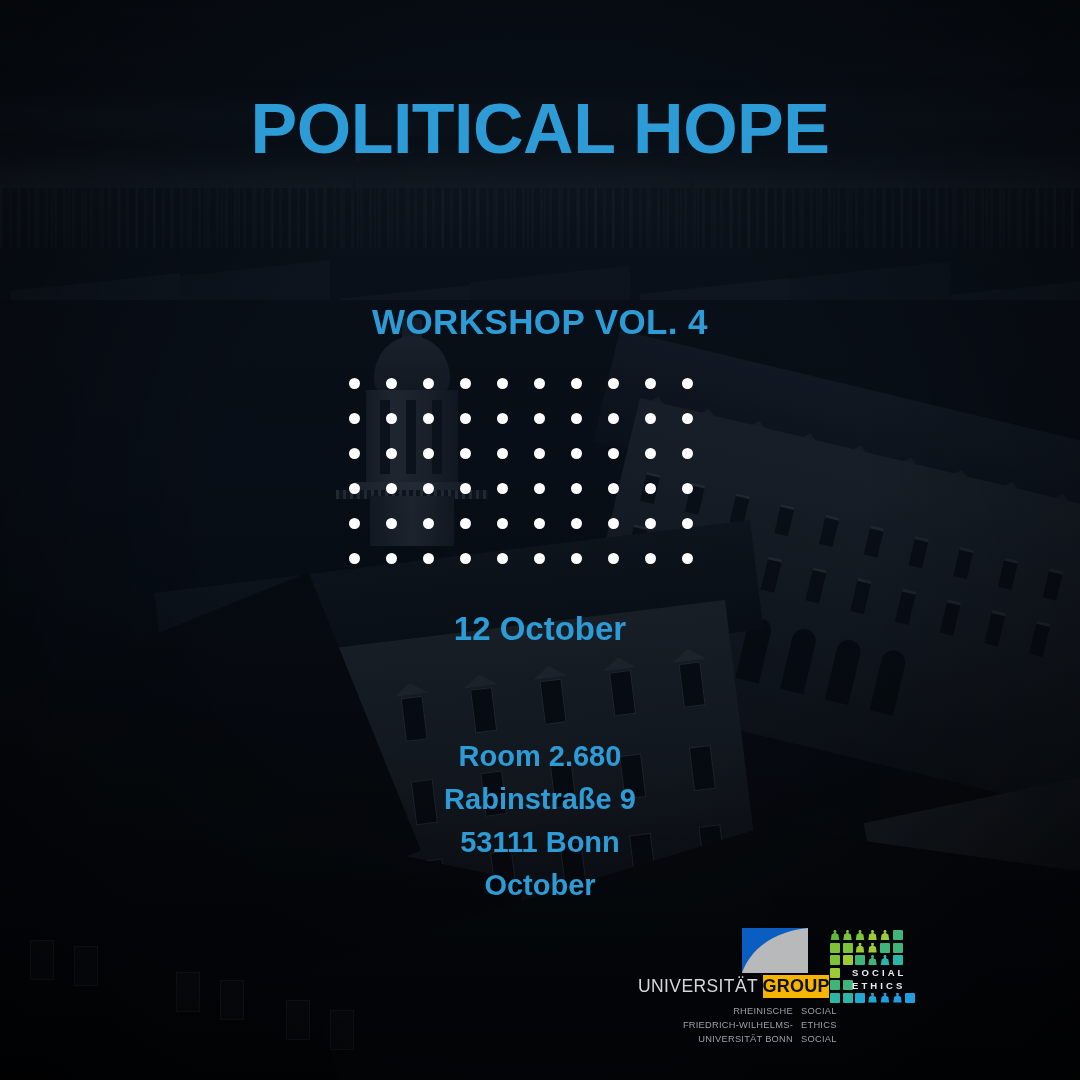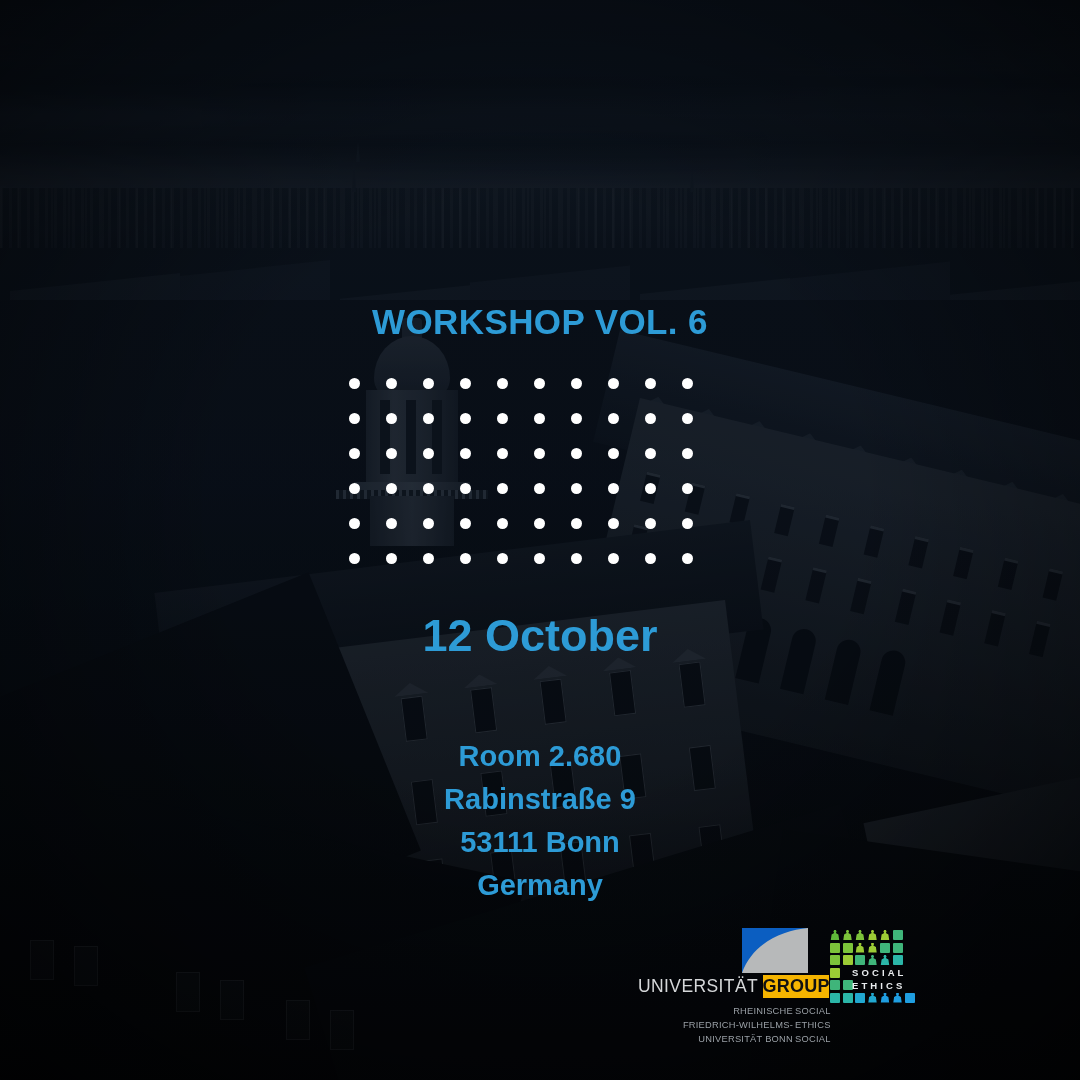--- a/index.html
+++ b/index.html
@@ -213,21 +213,21 @@
     position:absolute; left:349px; top:378px; width:352px; height:188px;
   }
   .dot {
     position:absolute; width:11px; height:11px; border-radius:50%;
     background:#ffffff;
   }
 
   
   .date-wrap { position:absolute; left:0; right:0; top:612px; text-align:center; }
   .date {
-    font-size:45px; font-weight:800; color:#2d9bd6; line-height:1.06;
+    font-size:33px; font-weight:800; color:#2d9bd6; line-height:1.06;
   }
   .time {
     font-size:45px; font-weight:800; color:#2d9bd6; line-height:1.06; margin-top:2px;
   }
 
   .addr-wrap { position:absolute; left:0; right:0; top:735px; text-align:center; }
   .addr-line {
     font-size:29px; font-weight:800; color:#2d9bd6; line-height:1.48;
   }
 
@@ -266,21 +266,21 @@
   .se-person {
     clip-path:polygon(42% 0,58% 0,66% 16%,58% 30%,84% 44%,92% 100%,8% 100%,16% 44%,42% 30%,34% 16%);
   }
   .se-word {
     position:absolute; color:#e9ecee; font-size:9.5px; font-weight:700;
     letter-spacing:3.1px; line-height:10px;
   }
 
   .logo-caption {
     position:absolute; left:0; top:76px; width:270px; height:46px;
-    display:flex; gap:2px;
+    display:flex; gap:8px;
   }
   .cap-col {
     font-size:9.3px; font-weight:400; color:#9aa0a6; line-height:1.52;
     letter-spacing:.25px;
   }
   .cap-bonn { width:155px; text-align:right; }
   .cap-se   { width:100px; text-align:left; }
 </style>
 </head>
 <body>
@@ -420,23 +420,24 @@
     <div class="fgwin" style="left:330px;top:1010px;"></div>
 
     <div class="grade-blue"></div>
     <div class="grade-dark"></div>
     <div class="vignette"></div>
   </div>
 
   <div class="content">
 
     <div class="title-wrap">
-    </div>
-
-    <div class="subtitle">WORKSHOP VOL. 6</div>
+      <div class="title-1">POLITICAL HOPE</div>
+    </div>
+
+    <div class="subtitle">WORKSHOP VOL. 4</div>
 
     <div class="dots" id="dot-grid">
         <div class="dot" style="left: 0px; top: 0px; height: 11px; width: 11px; background: rgb(255, 255, 255);"></div>
         <div class="dot" style="left: 37px; top: 0px; height: 11px; width: 11px; background: rgb(255, 255, 255);"></div>
         <div class="dot" style="left: 74px; top: 0px; height: 11px; width: 11px; background: rgb(255, 255, 255);"></div>
         <div class="dot" style="left: 111px; top: 0px; height: 11px; width: 11px; background: rgb(255, 255, 255);"></div>
         <div class="dot" style="left: 148px; top: 0px; height: 11px; width: 11px; background: rgb(255, 255, 255);"></div>
         <div class="dot" style="left: 185px; top: 0px; height: 11px; width: 11px; background: rgb(255, 255, 255);"></div>
         <div class="dot" style="left: 222px; top: 0px; height: 11px; width: 11px; background: rgb(255, 255, 255);"></div>
         <div class="dot" style="left: 259px; top: 0px; height: 11px; width: 11px; background: rgb(255, 255, 255);"></div>
@@ -495,21 +496,21 @@
       </div>
 
     <div class="date-wrap">
       <div class="date">12 October</div>
     </div>
 
     <div class="addr-wrap" id="addr-block">
         <div class="addr-line">Room 2.680</div>
         <div class="addr-line">Rabinstraße 9</div>
         <div class="addr-line">53111 Bonn</div>
-        <div class="addr-line">Germany</div>
+        <div class="addr-line">October</div>
       </div>
 
     <div class="logos">
 
       <div class="logo-bonn">
         <div class="bonn-mark">
           <div class="blue"></div>
         </div>
         <div class="bonn-word">
           <div class="bonn-uni">UNIVERSITÄT</div>

